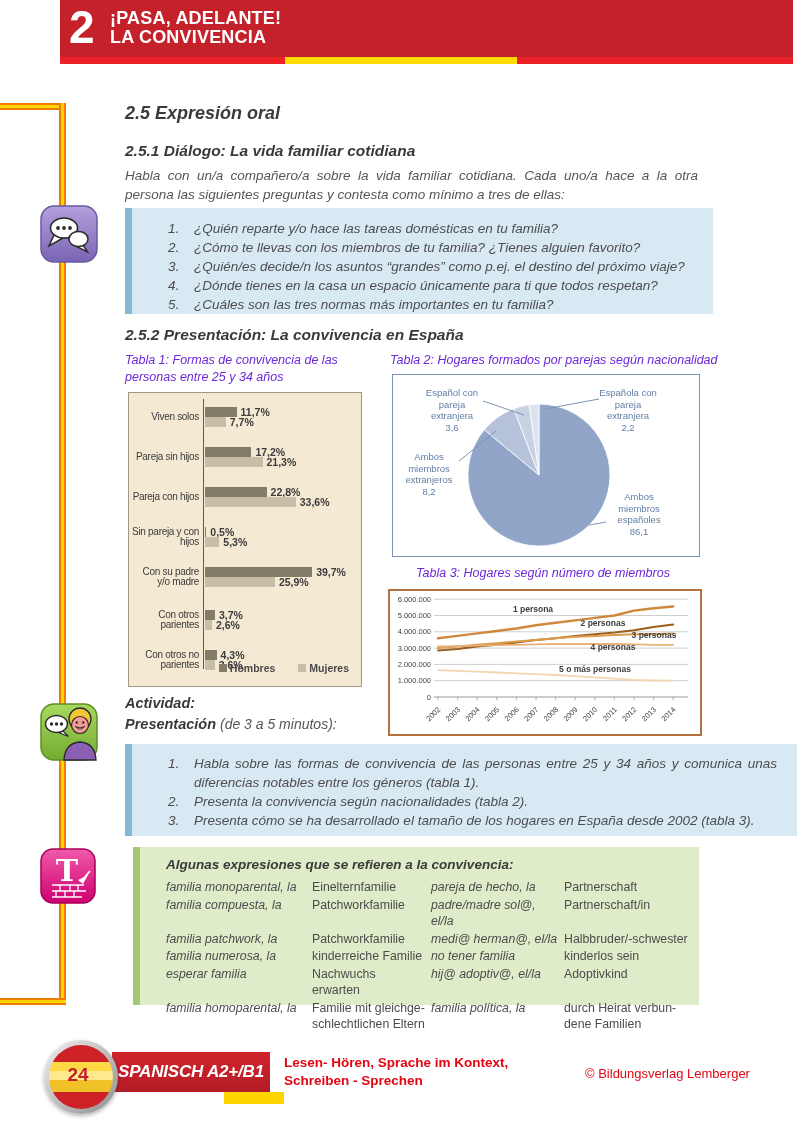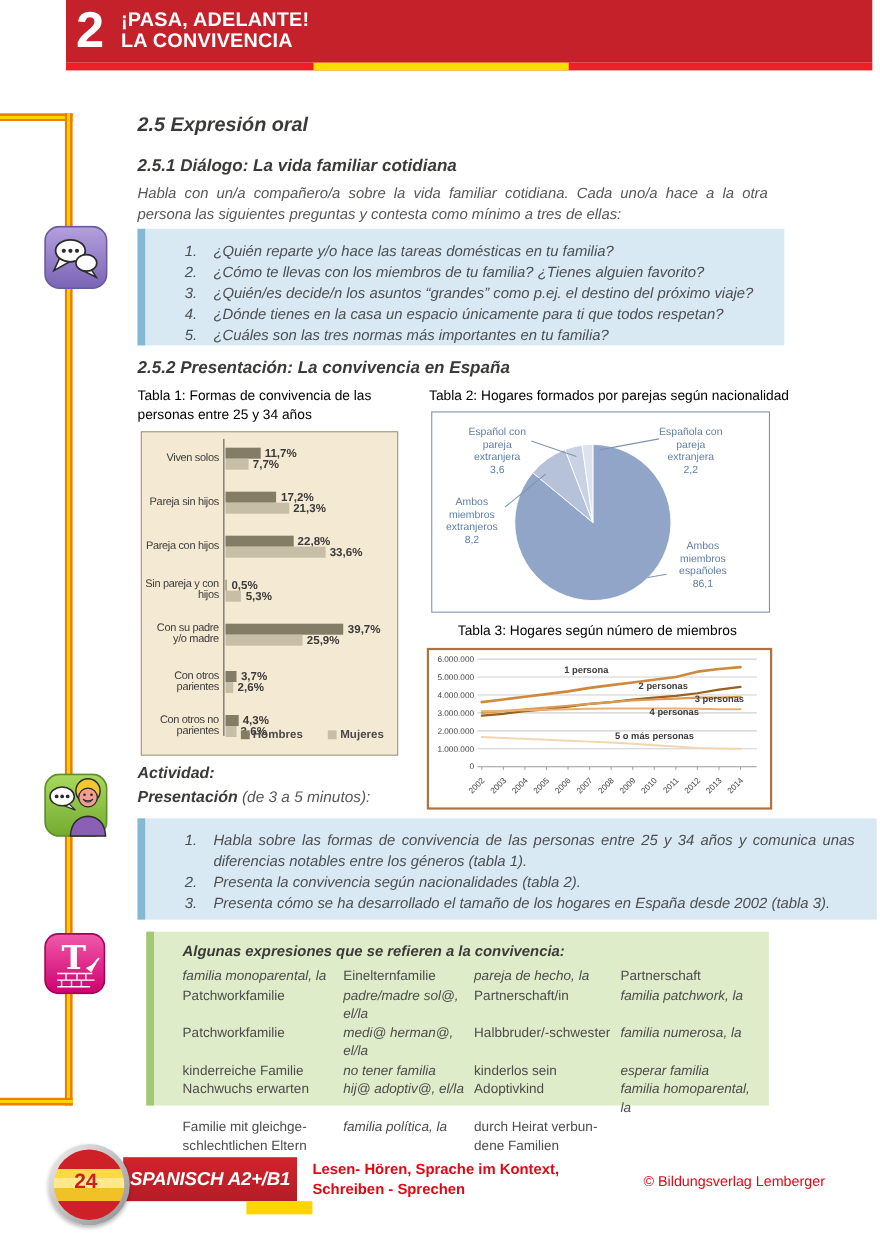--- a/index.html
+++ b/index.html
@@ -12,21 +12,21 @@
   .hdr-t{position:absolute;left:50px;top:9px;color:#fff;font-size:18px;font-weight:bold;line-height:19px;letter-spacing:.2px;}
   .hdr-stripe{left:60px;top:57px;width:733px;height:7px;background:#ec2027;}
   .hdr-yellow{position:absolute;left:225px;top:0;width:232px;height:7px;background:#ffdd00;}
   
   .br-h{height:7px;background:linear-gradient(180deg,#ee7d00 0 2px,#ffd400 2px 5px,#ee7d00 5px 7px);}
   .br-v{width:7px;background:linear-gradient(90deg,#ee7d00 0 2px,#ffd400 2px 5px,#ee7d00 5px 7px);}
   
   .h-big{font-size:18px;font-weight:bold;font-style:italic;color:#3a3a39;}
   .h-mid{font-size:15.5px;font-weight:bold;font-style:italic;color:#3a3a39;}
   .body-txt{font-size:13.5px;font-style:italic;color:#565655;line-height:18.5px;text-align:justify;}
-  .caption{font-size:12.5px;color:#000000;line-height:17px;}
+  .caption{font-size:12.5px;font-style:italic;color:#6d28d9;line-height:17px;}
   
   .bluebox{background:#d8e9f3;border-left:7px solid #84b8d3;}
   .qrow{display:flex;font-style:italic;color:#4d4d4f;font-size:13.5px;line-height:18.5px;margin-bottom:.5px;}
   .qnum{width:26px;flex:none;}
   .qtxt{flex:1;text-align:justify;padding-right:4px;}
   #questions-list{padding:12px 18px 0 36px;}
   #tasks-list{padding:11px 16px 0 36px;}
   
   #bar-box{left:128px;top:392px;width:232px;height:293px;background:#f4e9d3;border:1px solid #a09880;}
   .brow{position:absolute;left:0;width:100%;height:22px;}
@@ -367,20 +367,21 @@
     </div>
 </div>
 
 <div class="abs" id="green-box">
   <div id="expr-title">Algunas expresiones que se refieren a la convivencia:</div>
   <div id="expr-grid">
       <div class="ecell es">familia monoparental, la</div>
       <div class="ecell">Einelternfamilie</div>
       <div class="ecell es">pareja de hecho, la</div>
       <div class="ecell">Partnerschaft</div>
+      <div class="ecell es">familia compuesta, la</div>
       <div class="ecell">Patchworkfamilie</div>
       <div class="ecell es">padre/madre sol@, el/la</div>
       <div class="ecell">Partnerschaft/in</div>
       <div class="ecell es">familia patchwork, la</div>
       <div class="ecell">Patchworkfamilie</div>
       <div class="ecell es">medi@ herman@, el/la</div>
       <div class="ecell">Halbbruder/-schwester</div>
       <div class="ecell es">familia numerosa, la</div>
       <div class="ecell">kinderreiche Familie</div>
       <div class="ecell es">no tener familia</div>

